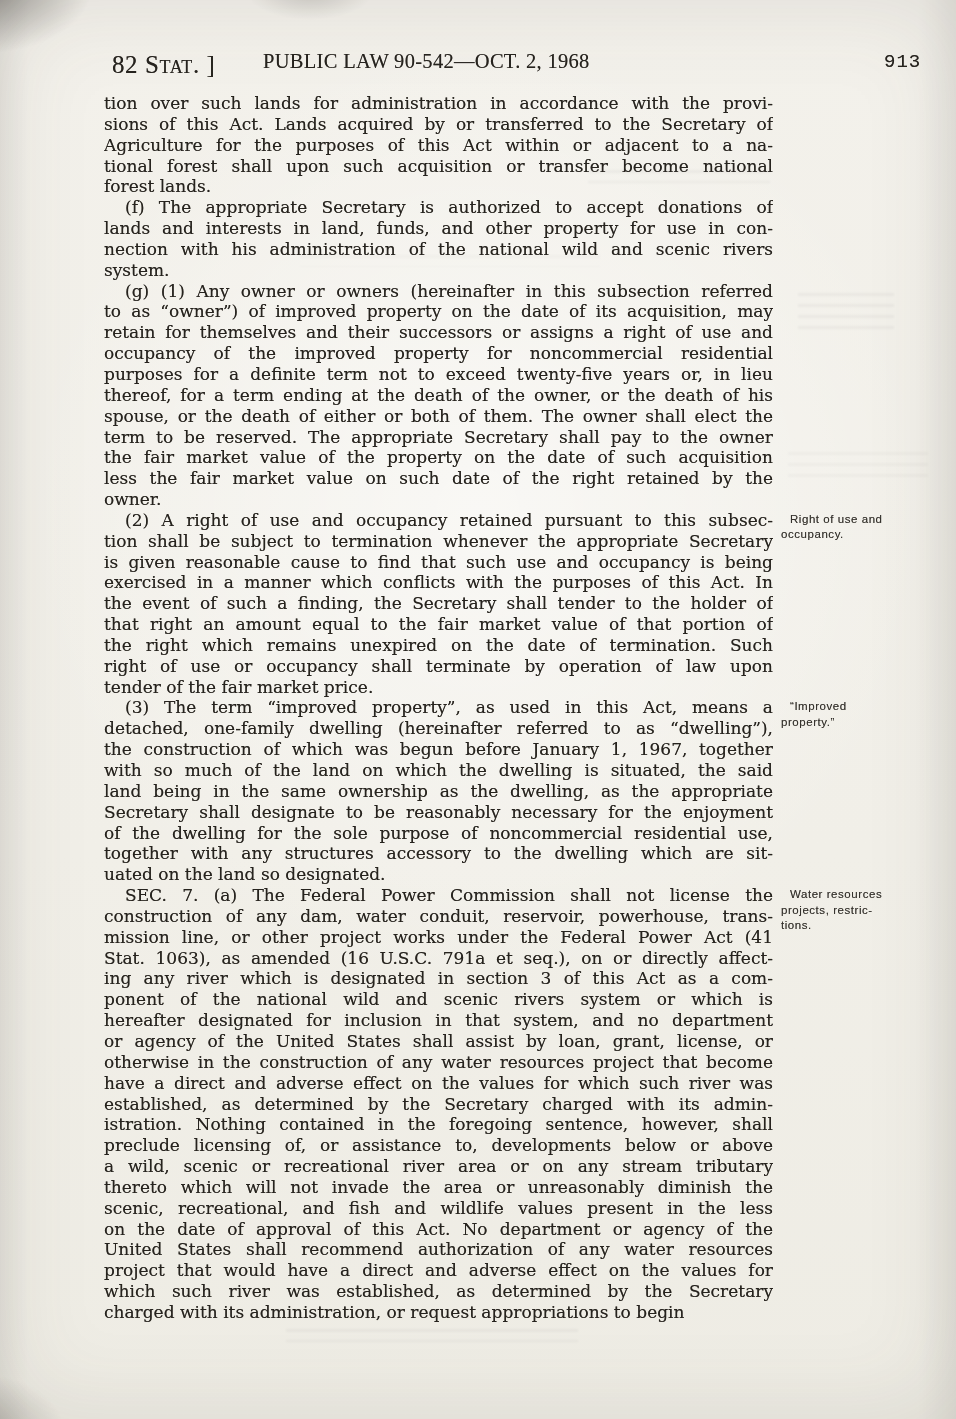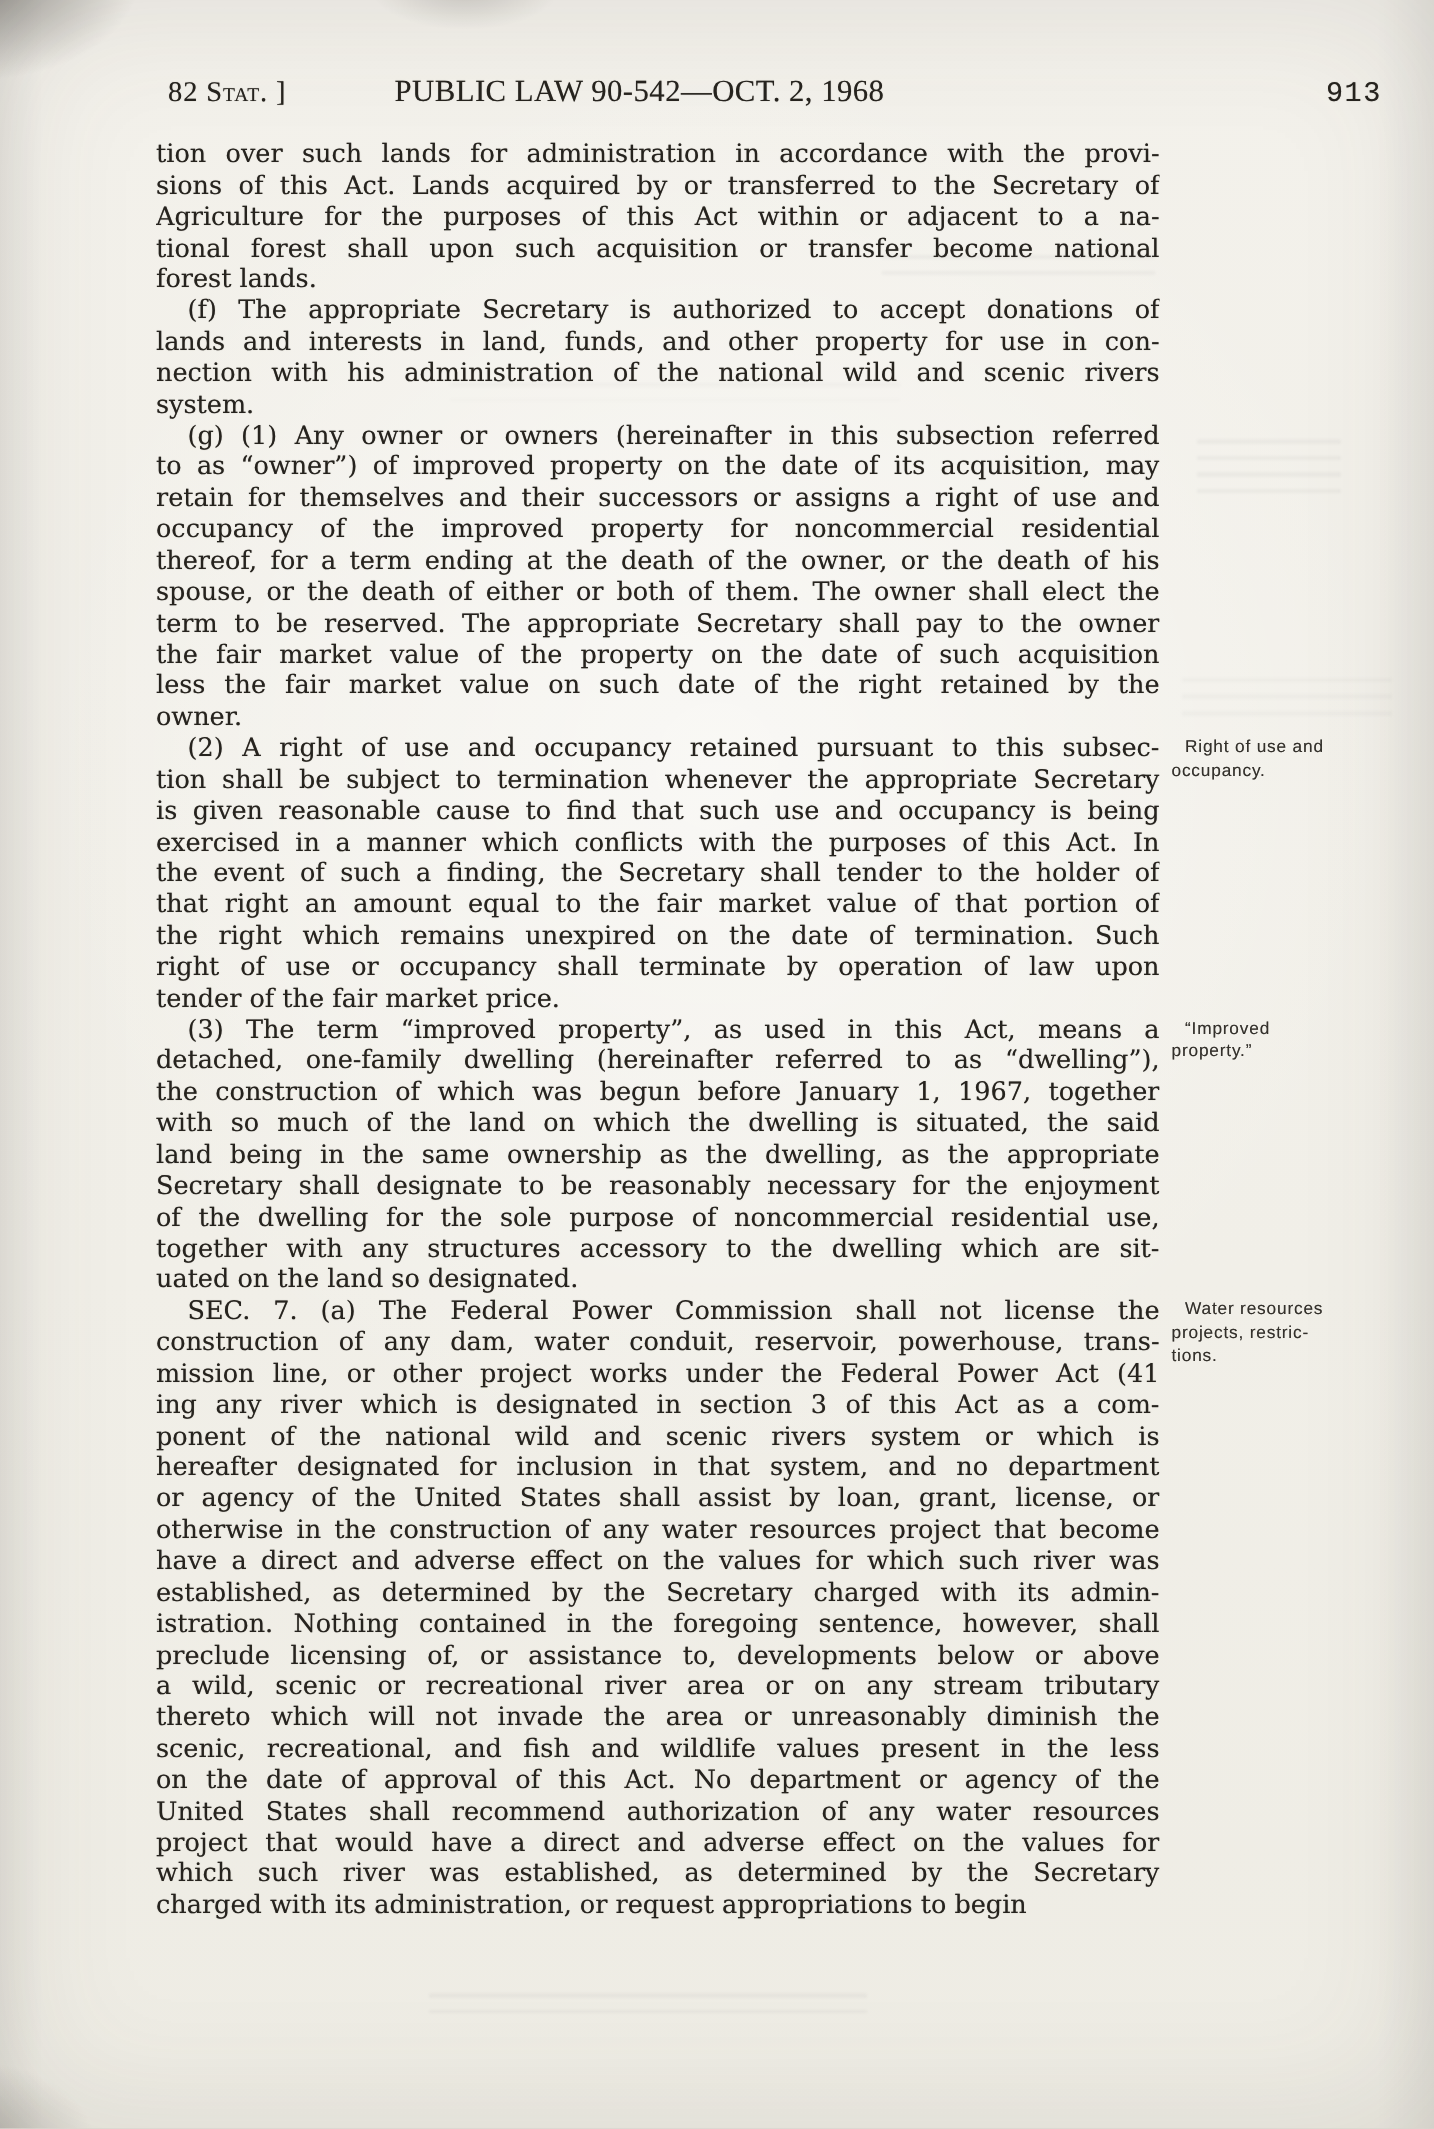--- a/index.html
+++ b/index.html
@@ -18,21 +18,21 @@
       radial-gradient(60% 42% at 50% 36%, rgba(255,255,255,.55), rgba(255,255,255,0) 80%),
       linear-gradient(90deg, rgba(0,0,0,.05) 0, rgba(0,0,0,0) 3%, rgba(0,0,0,0) 96%, rgba(0,0,0,.05) 100%),
       linear-gradient(#f3f1eb 0%, #f1efe8 60%, #eeece4 100%);
     box-shadow: inset 0 0 95px rgba(72,66,55,.12);
   }
   
   .hdr { position: absolute; top: 51px; left: 0; width: 100%; height: 28px; }
   .hdr .stat {
     position: absolute; left: 112px; top: 0;
     font-family: "Liberation Serif", serif;
-    font-size: 19px; font-variant: small-caps; letter-spacing: .6px;
+    font-size: 25px; font-variant: small-caps; letter-spacing: .6px;
     text-shadow: 0 0 .5px rgba(38,33,28,.55);
   }
   .hdr .title {
     position: absolute; left: 263px; top: -1px;
     font-family: "Liberation Serif", serif;
     font-size: 20.5px; font-weight: 400; letter-spacing: .3px;
     text-shadow: 0 0 .5px rgba(38,33,28,.5);
   }
   .hdr .pnum {
     position: absolute; left: 884px; top: 0;
@@ -96,20 +96,21 @@
         <div class="line">(f) The appropriate Secretary is authorized to accept donations of</div>
         <div class="line">lands and interests in land, funds, and other property for use in con-</div>
         <div class="line">nection with his administration of the national wild and scenic rivers</div>
         <div class="line last">system.</div>
       </div>
       <div class="para indent">
         <div class="line">(g) (1) Any owner or owners (hereinafter in this subsection referred</div>
         <div class="line">to as “owner”) of improved property on the date of its acquisition, may</div>
         <div class="line">retain for themselves and their successors or assigns a right of use and</div>
         <div class="line">occupancy of the improved property for noncommercial residential</div>
+        <div class="line">purposes for a definite term not to exceed twenty-five years or, in lieu</div>
         <div class="line">thereof, for a term ending at the death of the owner, or the death of his</div>
         <div class="line">spouse, or the death of either or both of them. The owner shall elect the</div>
         <div class="line">term to be reserved. The appropriate Secretary shall pay to the owner</div>
         <div class="line">the fair market value of the property on the date of such acquisition</div>
         <div class="line">less the fair market value on such date of the right retained by the</div>
         <div class="line last">owner.</div>
       </div>
       <div class="para indent">
         <div class="line">(2) A right of use and occupancy retained pursuant to this subsec-</div>
         <div class="line">tion shall be subject to termination whenever the appropriate Secretary</div>
@@ -137,20 +138,21 @@
         <div class="line last">uated on the land so designated.</div>
         <aside class="margin-note">
           <div class="note-line">“Improved</div>
           <div class="note-line">property.”</div>
         </aside>
       </div>
       <div class="para indent">
         <div class="line">SEC. 7. (a) The Federal Power Commission shall not license the</div>
         <div class="line">construction of any dam, water conduit, reservoir, powerhouse, trans-</div>
         <div class="line">mission line, or other project works under the Federal Power Act (41</div>
+        <div class="line">Stat. 1063), as amended (16 U.S.C. 791a et seq.), on or directly affect-</div>
         <div class="line">ing any river which is designated in section 3 of this Act as a com-</div>
         <div class="line">ponent of the national wild and scenic rivers system or which is</div>
         <div class="line">hereafter designated for inclusion in that system, and no department</div>
         <div class="line">or agency of the United States shall assist by loan, grant, license, or</div>
         <div class="line">otherwise in the construction of any water resources project that become</div>
         <div class="line">have a direct and adverse effect on the values for which such river was</div>
         <div class="line">established, as determined by the Secretary charged with its admin-</div>
         <div class="line">istration. Nothing contained in the foregoing sentence, however, shall</div>
         <div class="line">preclude licensing of, or assistance to, developments below or above</div>
         <div class="line">a wild, scenic or recreational river area or on any stream tributary</div>

